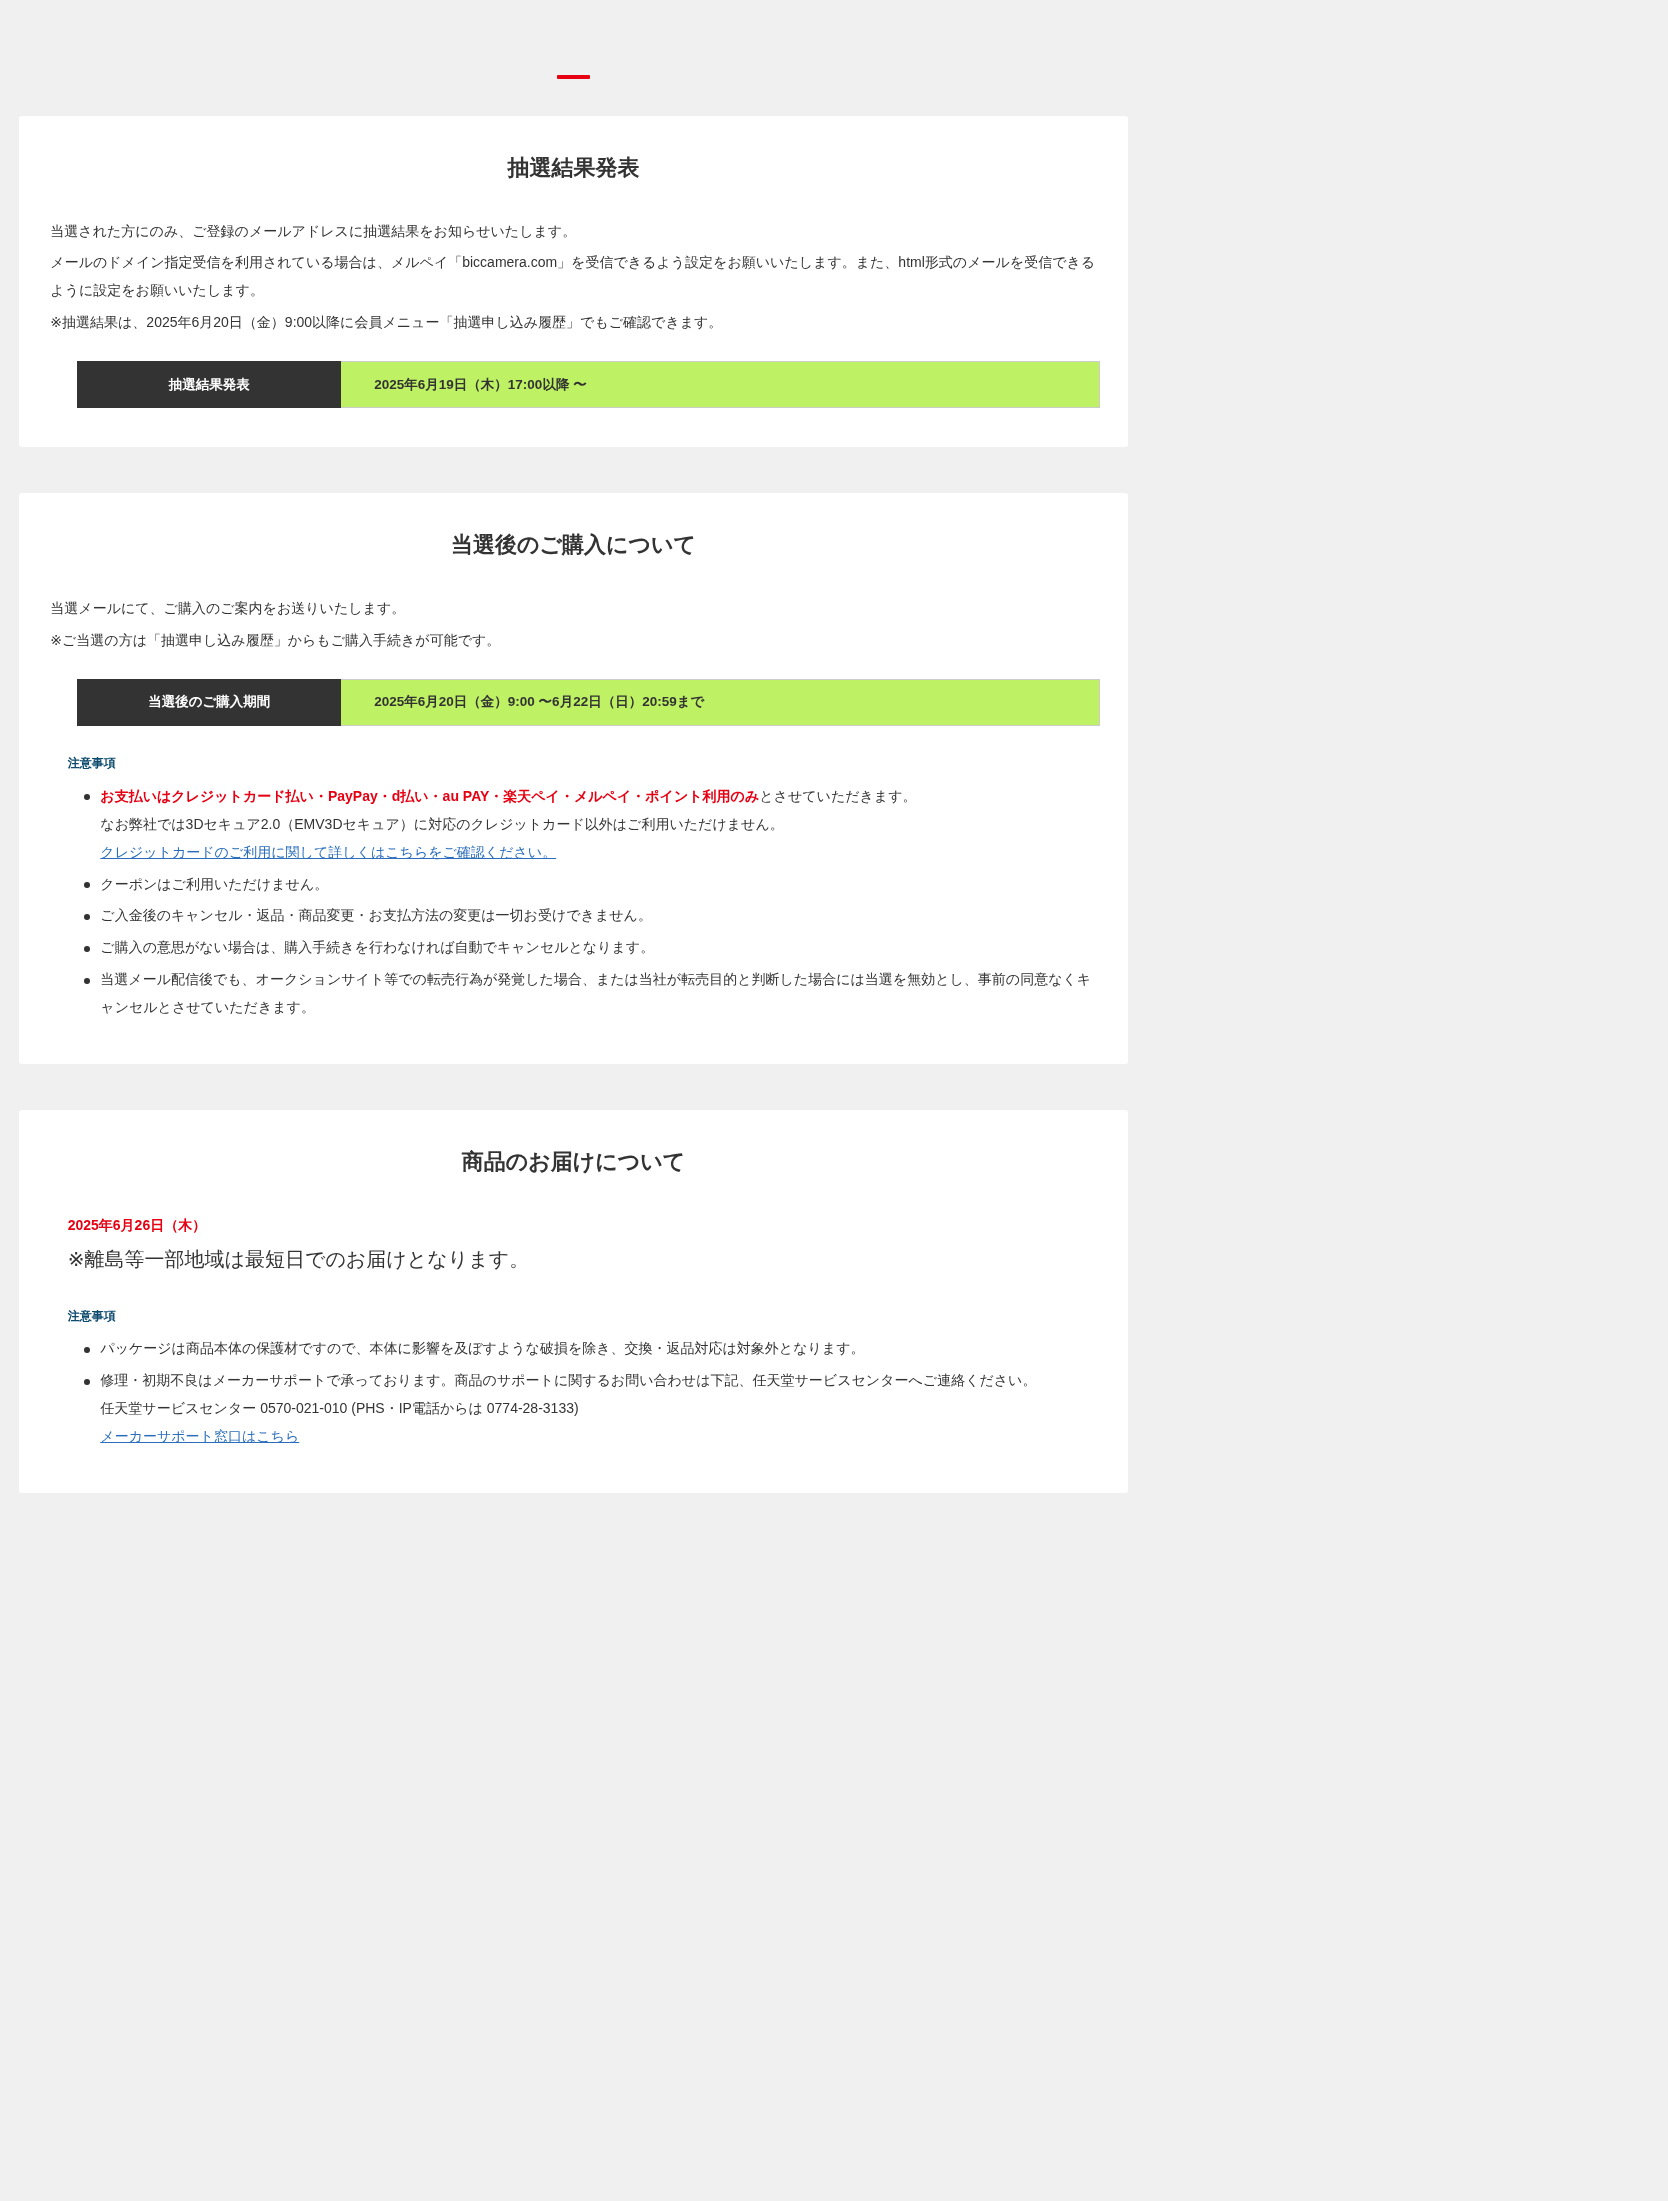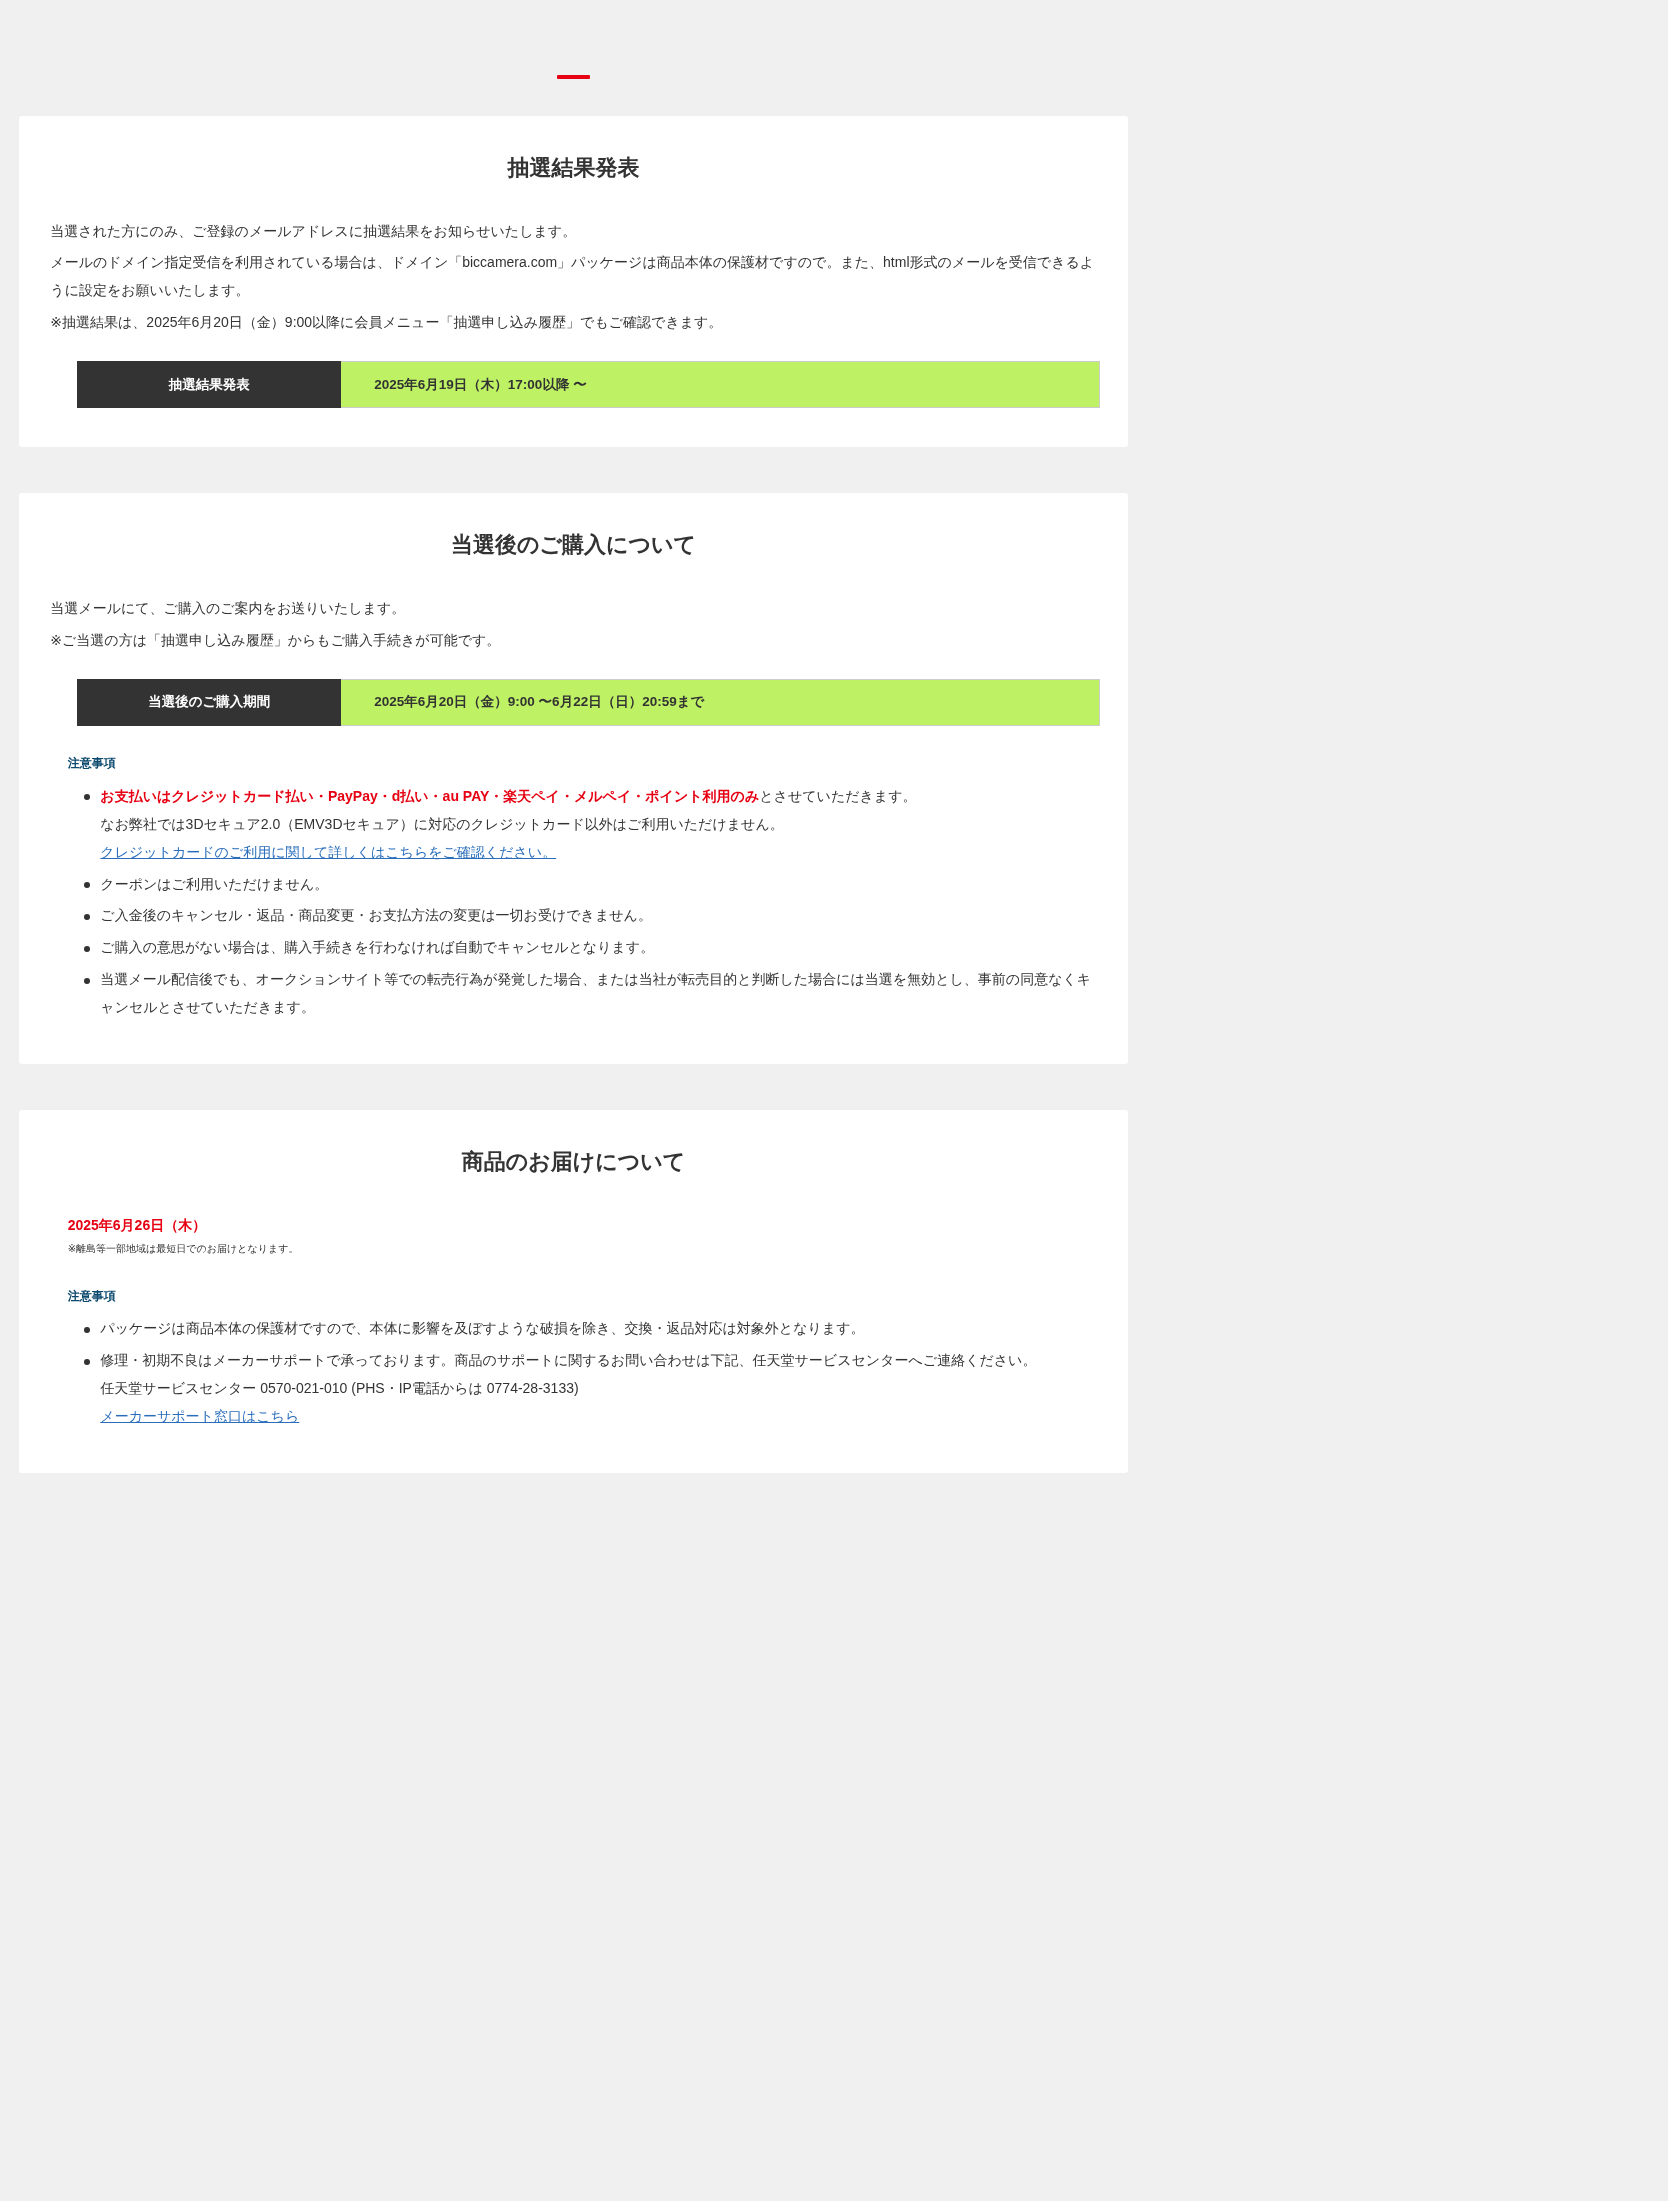--- a/index.html
+++ b/index.html
@@ -140,21 +140,21 @@
   }
   
   .delivery-date{
     color:var(--accent-red);
     font-weight:bold;
     font-size:14px;
     line-height:2.0;
     margin:9.7px 0 0 17.4px;
   }
   .delivery-note{
-    font-size:10px;
+    font-size:20px;
     line-height:2.0;
     margin:0 0 0 17.4px;
   }
   .contact-line{
     display:block;
     font-size:14px;
     line-height:2.0;
     color:#333;
   }
   .notes .link-line{margin-top:2px;}
@@ -166,21 +166,21 @@
 
   <div class="page-header">
     <div class="title-underline"></div>
   </div>
 
   <section class="card">
     <h2 class="card-title">抽選結果発表</h2>
 
     <div class="para-group">
       <p class="para block">当選された方にのみ、ご登録のメールアドレスに抽選結果をお知らせいたします。</p>
-      <p class="para block">メールのドメイン指定受信を利用されている場合は、ドメイン「biccamera.com」パッケージは商品本体の保護材ですので。また、html形式のメールを受信できるように設定をお願いいたします。</p>
+      <p class="para block">メールのドメイン指定受信を利用されている場合は、メルペイ「biccamera.com」を受信できるよう設定をお願いいたします。また、html形式のメールを受信できるように設定をお願いいたします。</p>
       <p class="para block">※抽選結果は、2025年6月20日（金）9:00以降に会員メニュー「抽選申し込み履歴」でもご確認できます。</p>
     </div>
 
     <table class="info-table">
       <tbody>
         <tr>
           <td class="label">抽選結果発表</td>
           <td class="value">2025年6月19日（木）17:00以降 〜</td>
         </tr>
       </tbody>

